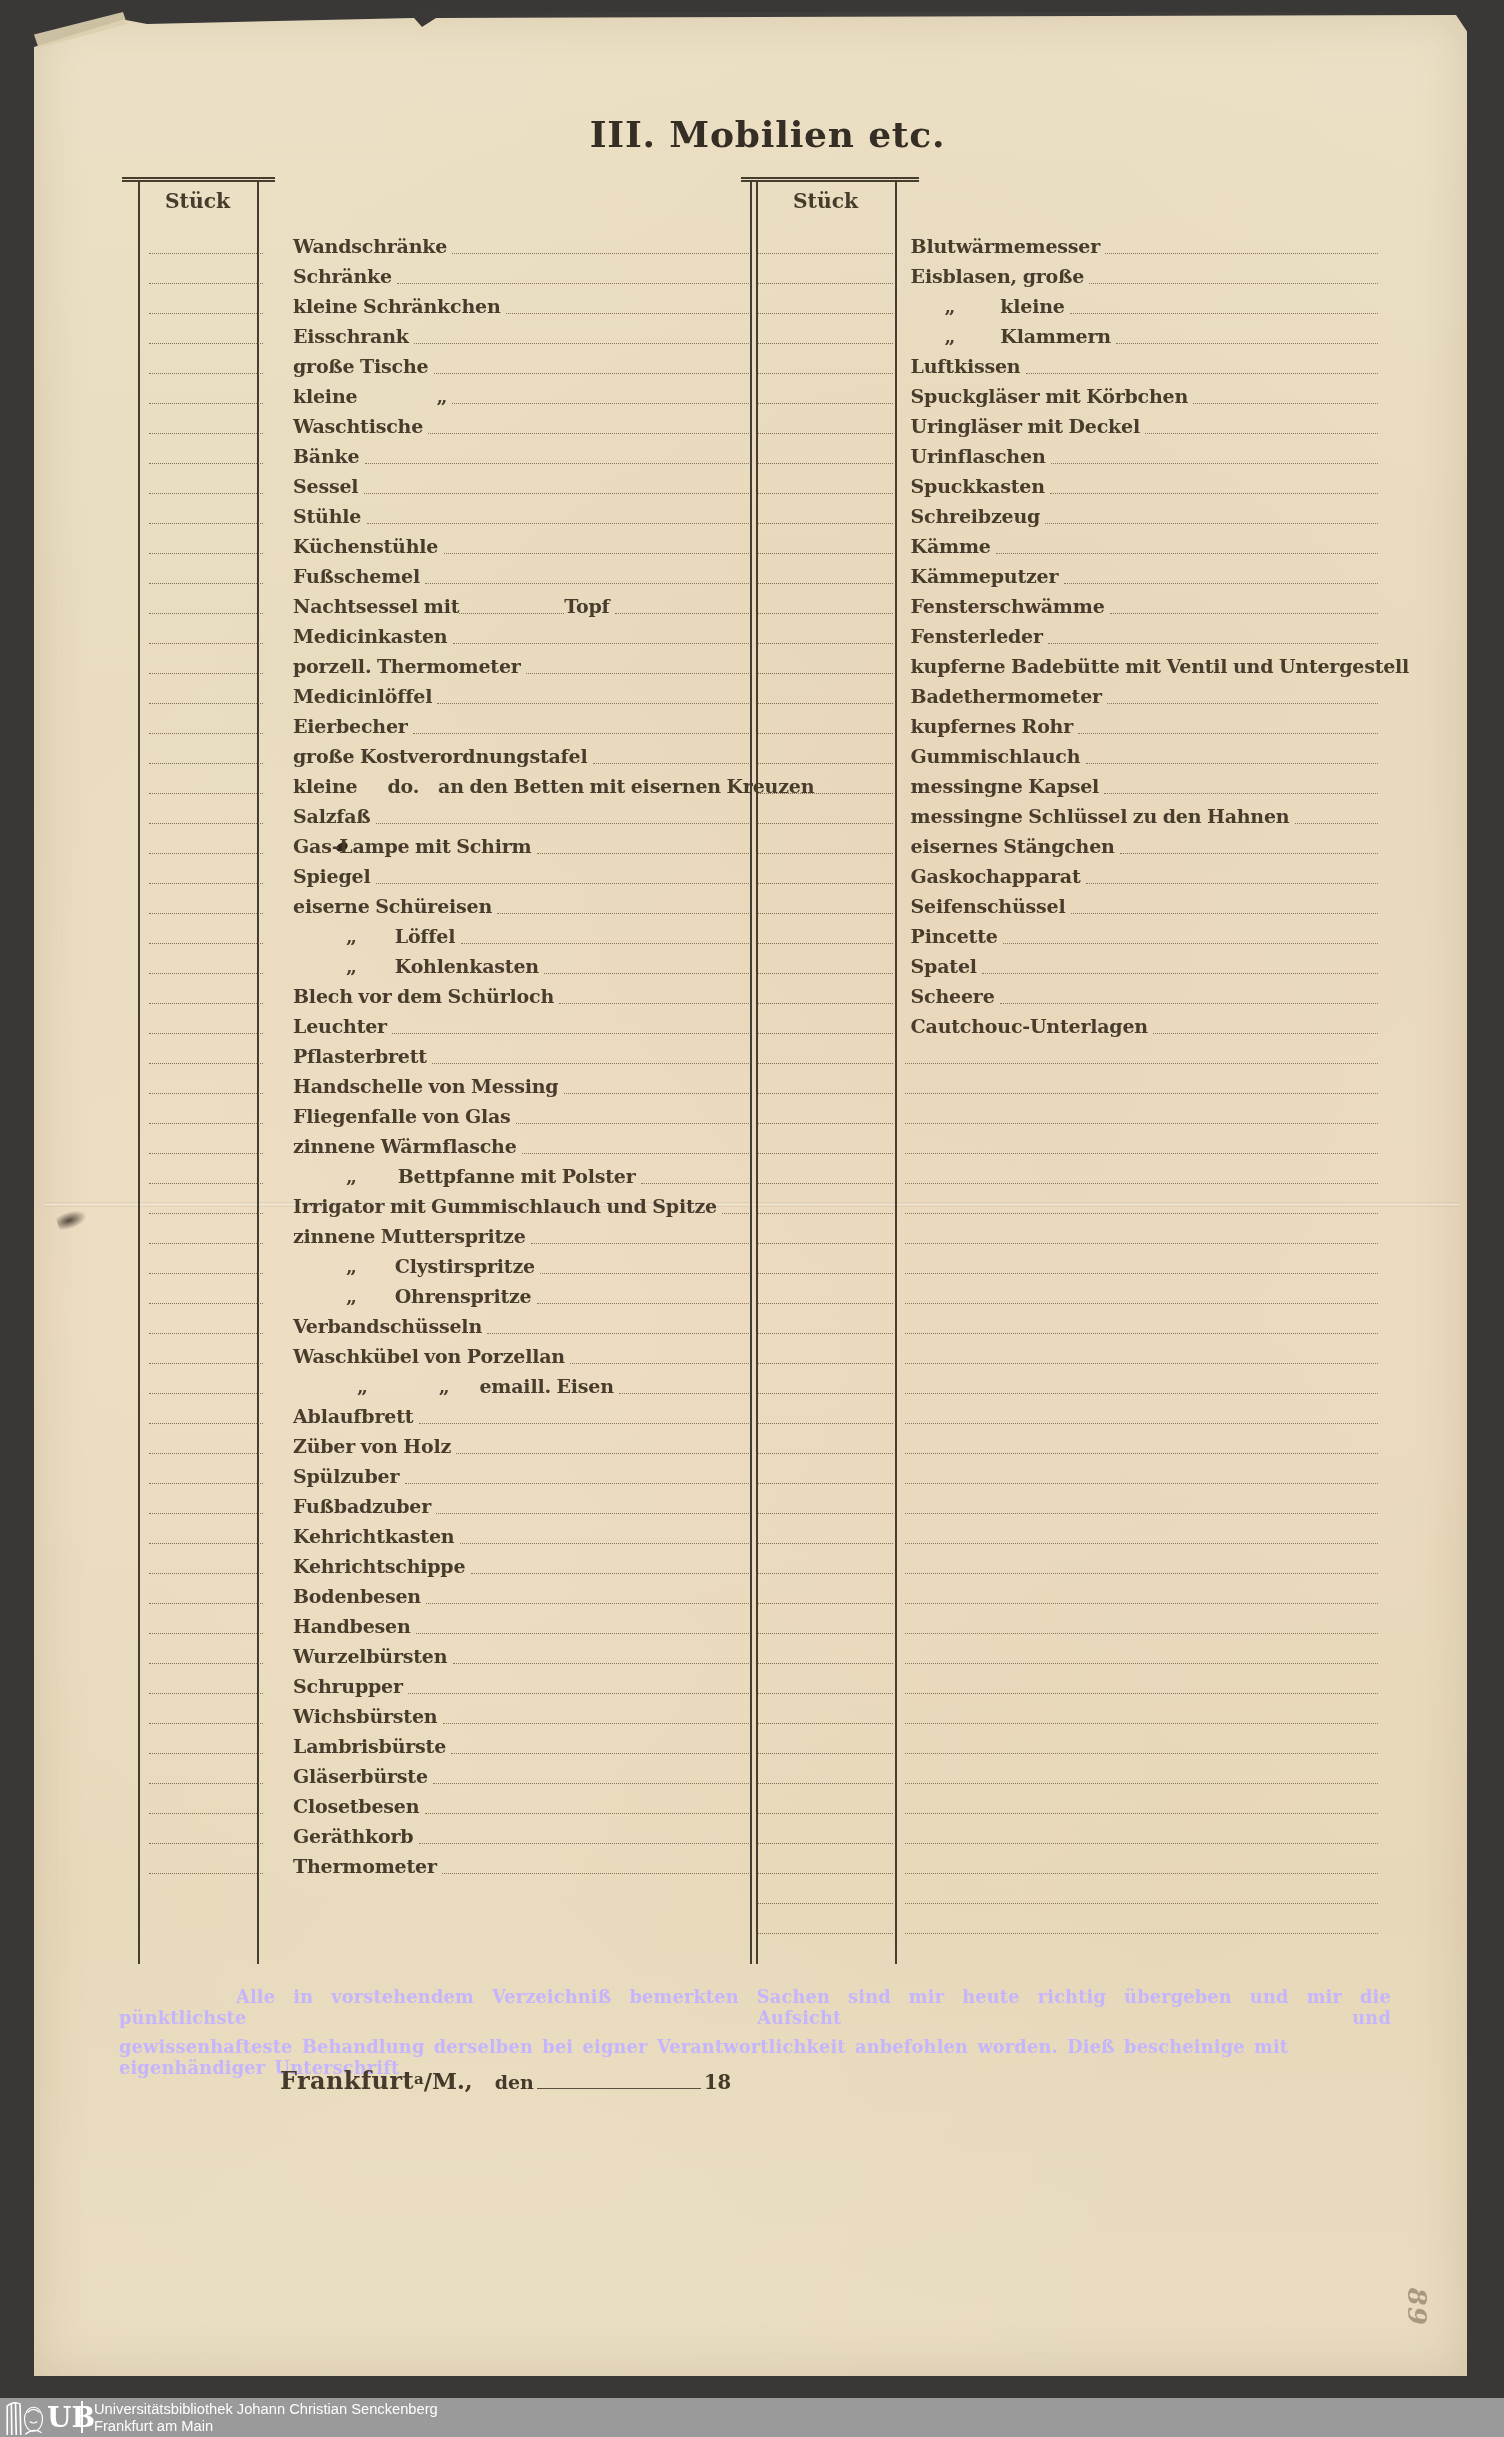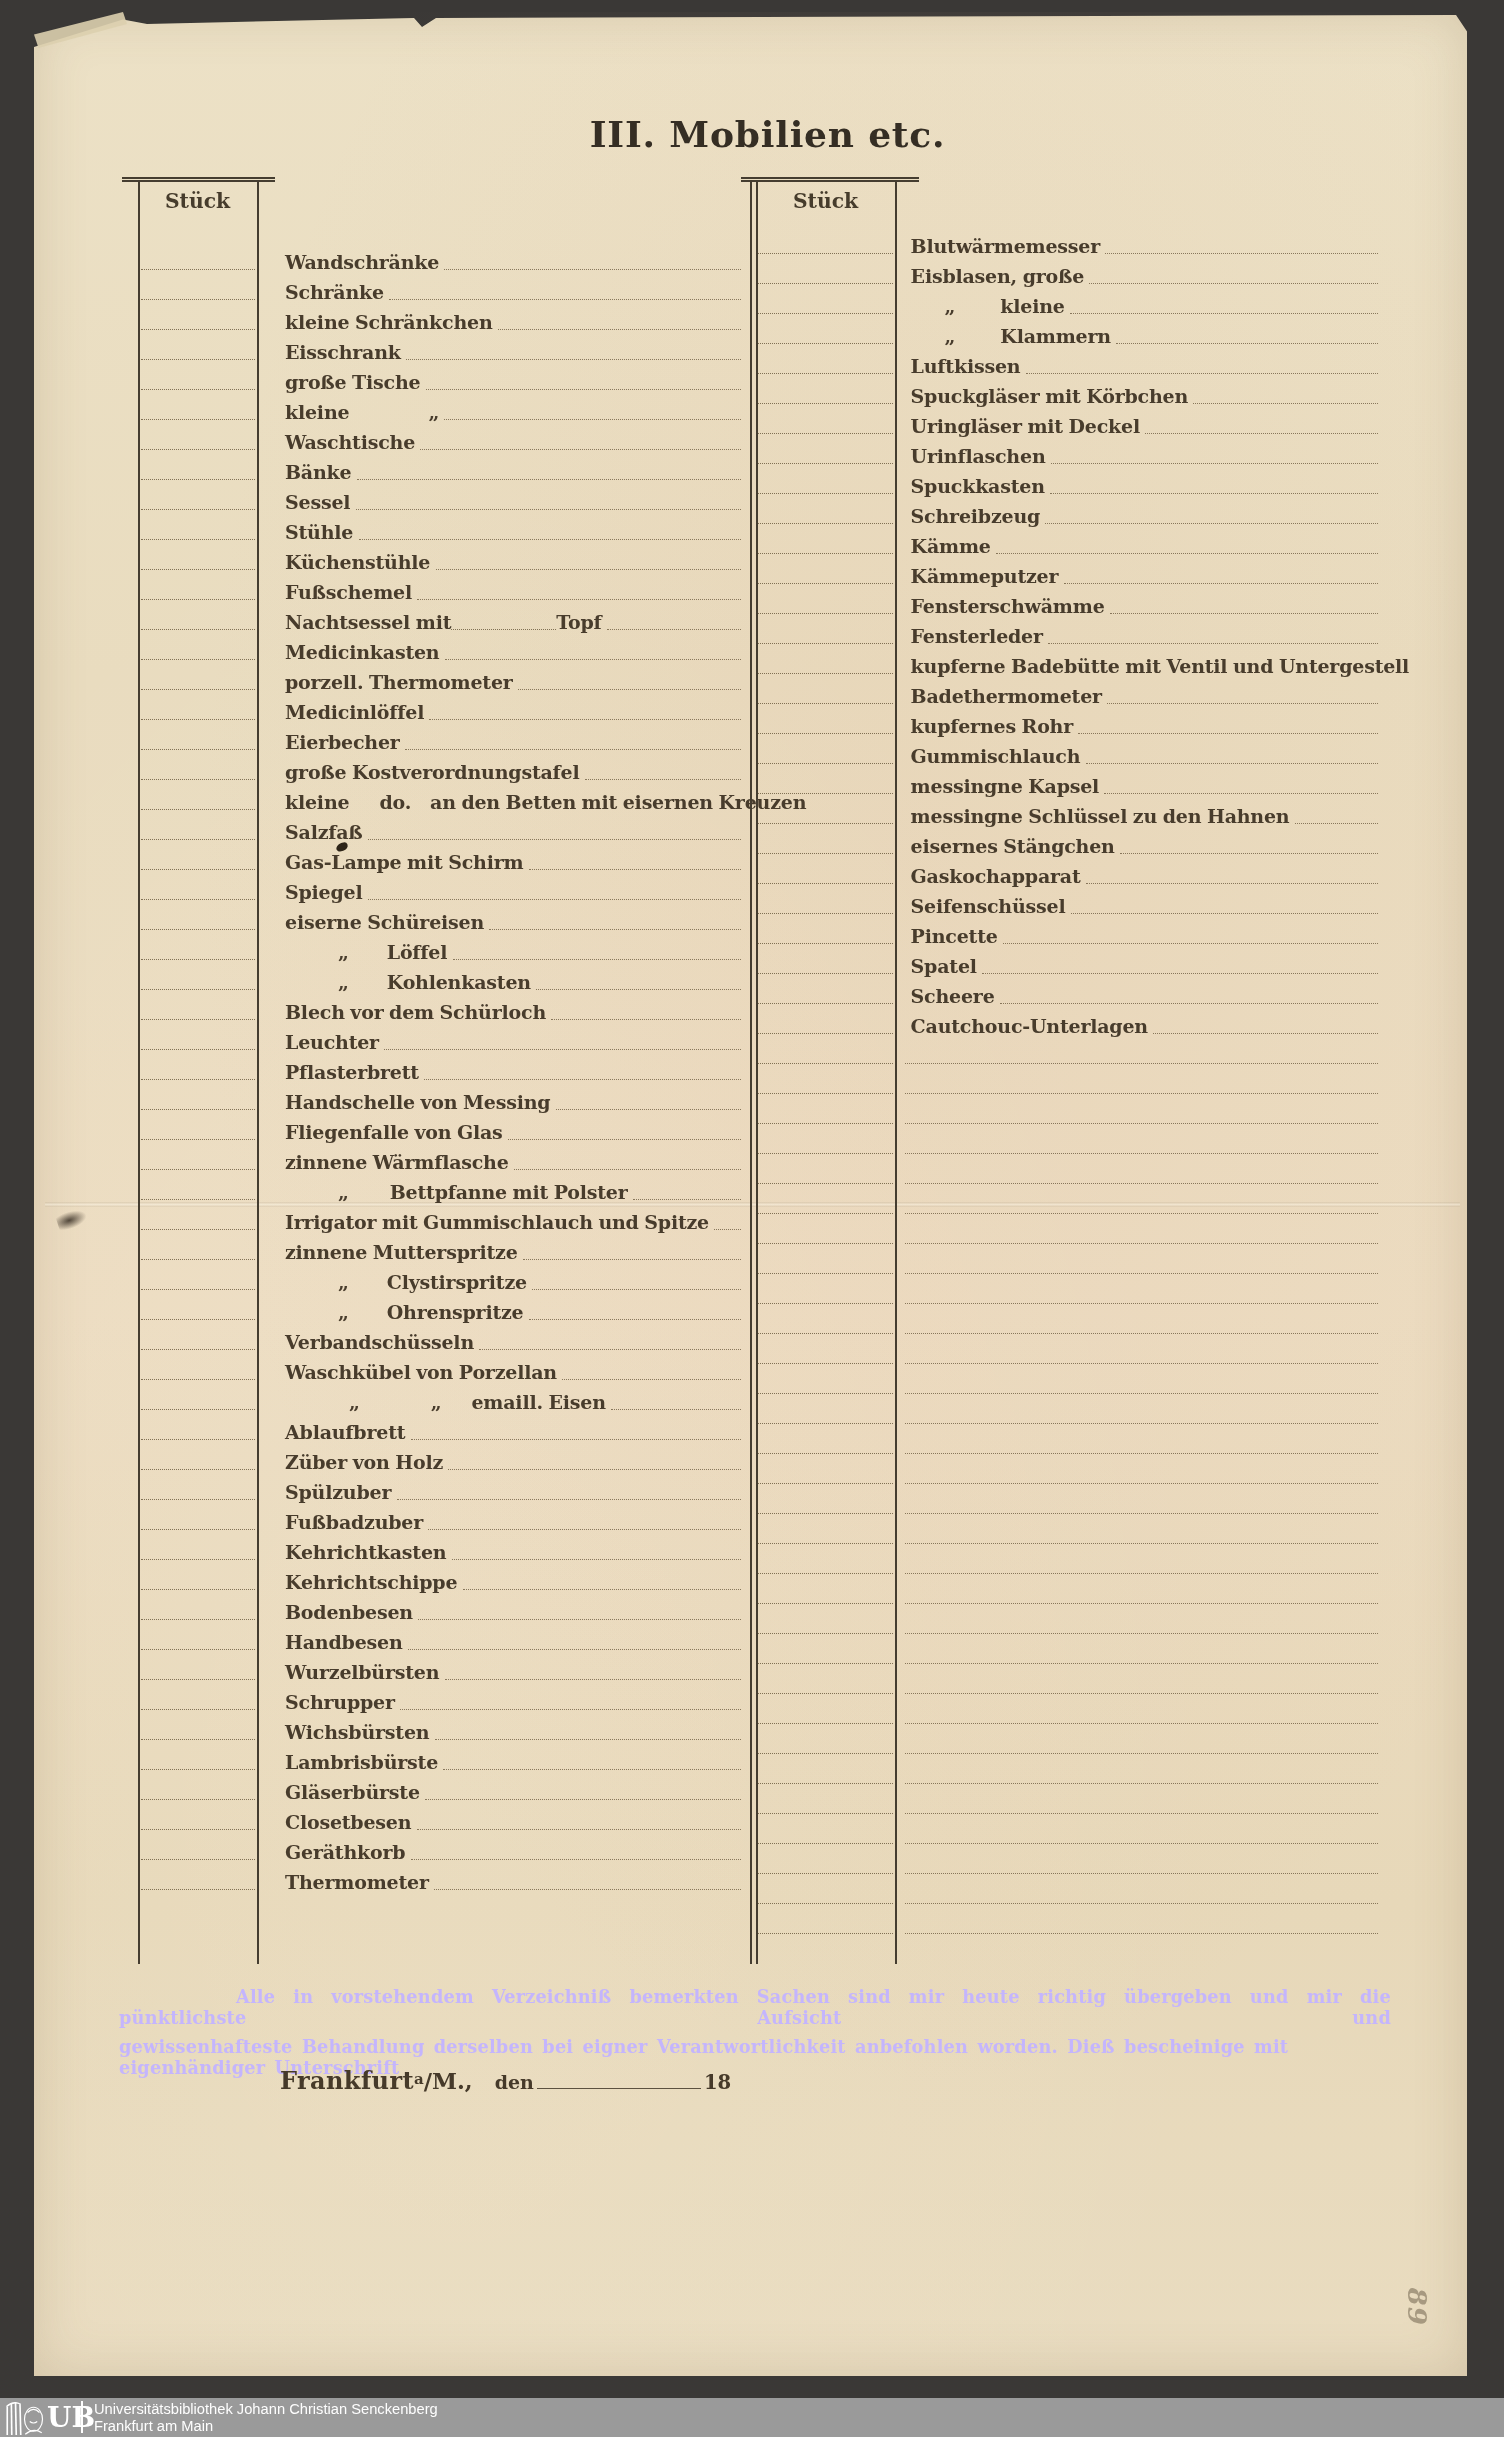--- a/index.html
+++ b/index.html
@@ -42,21 +42,21 @@
     background:linear-gradient(180deg,#453d30 0 2.3px,rgba(0,0,0,0) 2.3px 3px,#453d30 3px 4.5px,rgba(0,0,0,0) 4.5px);}
   .tbl-left .topline{width:153px;}
   .tbl-right .topline{width:178px;}
   .vrule{position:absolute;top:4.5px;width:1.5px;height:1782px;background:#453d30;}
   .tbl-left .v1{left:16px;} .tbl-left .v2{left:135px;}
   .tbl-right .v1a{left:9px;} .tbl-right .v1b{left:15px;} .tbl-right .v2{left:154px;}
   .hdr{position:absolute;top:12px;font-size:20.3px;font-weight:bold;color:#463c2c;text-align:center;}
   .tbl-left .hdr{left:16px;width:119px;}
   .tbl-right .hdr{left:15px;width:139px;}
   .rows{position:absolute;top:50px;}
-  .tbl-left .rows{left:16px;width:603px;margin-top:16px;}
+  .tbl-left .rows{left:24px;width:603px;}
   .tbl-right .rows{left:14.3px;width:623px;}
   .row{display:flex;align-items:flex-end;height:30px;}
   .qcell{height:0;border-bottom:1.5px dotted rgba(111,94,66,.85);margin-bottom:3px;flex:none;}
   .tbl-left .qcell{width:114px;margin-left:3px;}
   .tbl-right .qcell{width:135px;margin-left:2.3px;}
   .area{flex:1;display:flex;align-items:flex-end;min-width:0;white-space:nowrap;}
   .tbl-left .area{padding-left:30px;}
   .tbl-right .area{padding-left:18px;}
   .tbl-right .row.empty .area{padding-left:6.8px;}
   .txt{font-size:19px;font-weight:bold;color:#483c2c;line-height:1.02;padding-bottom:0.8px;

